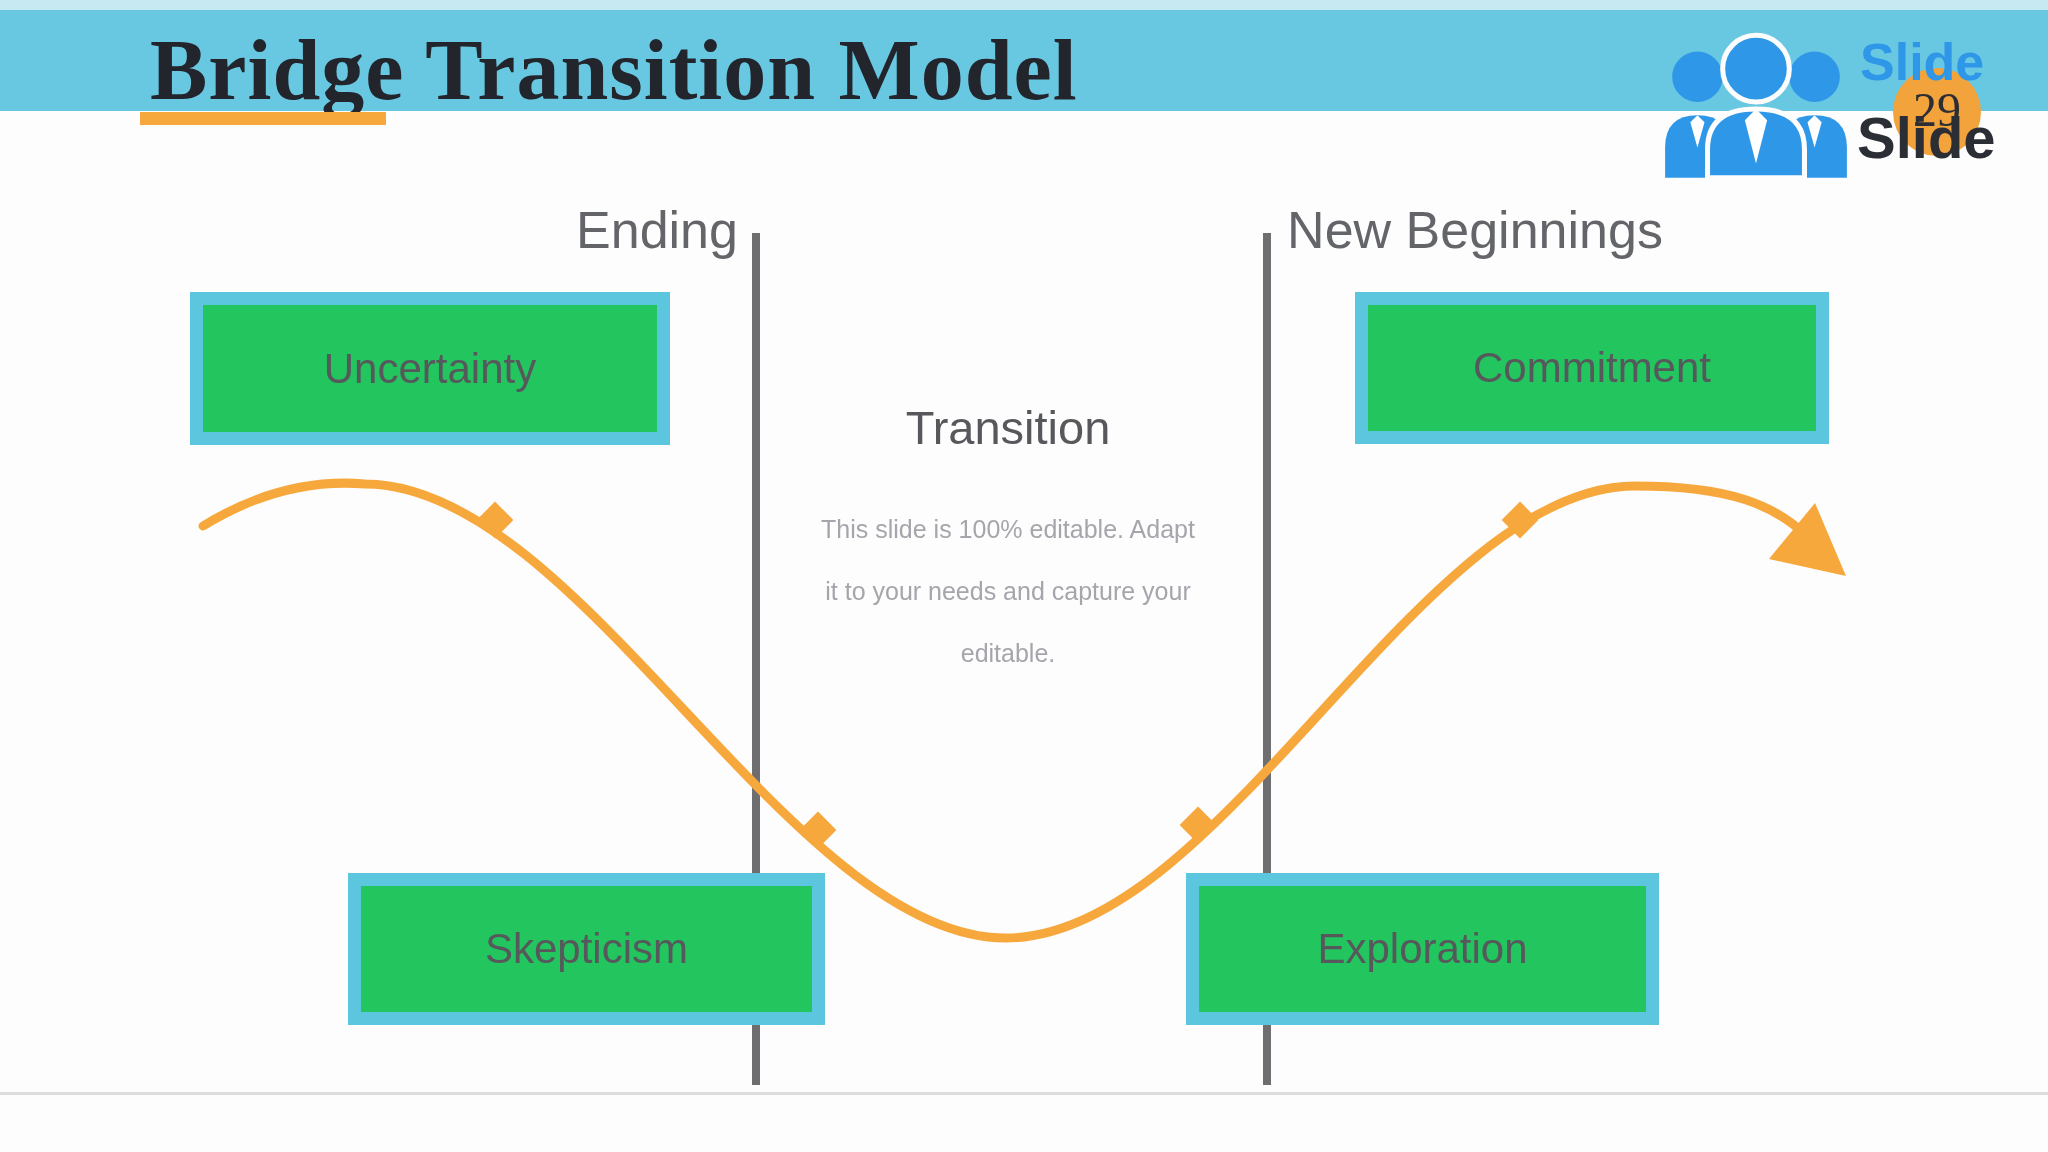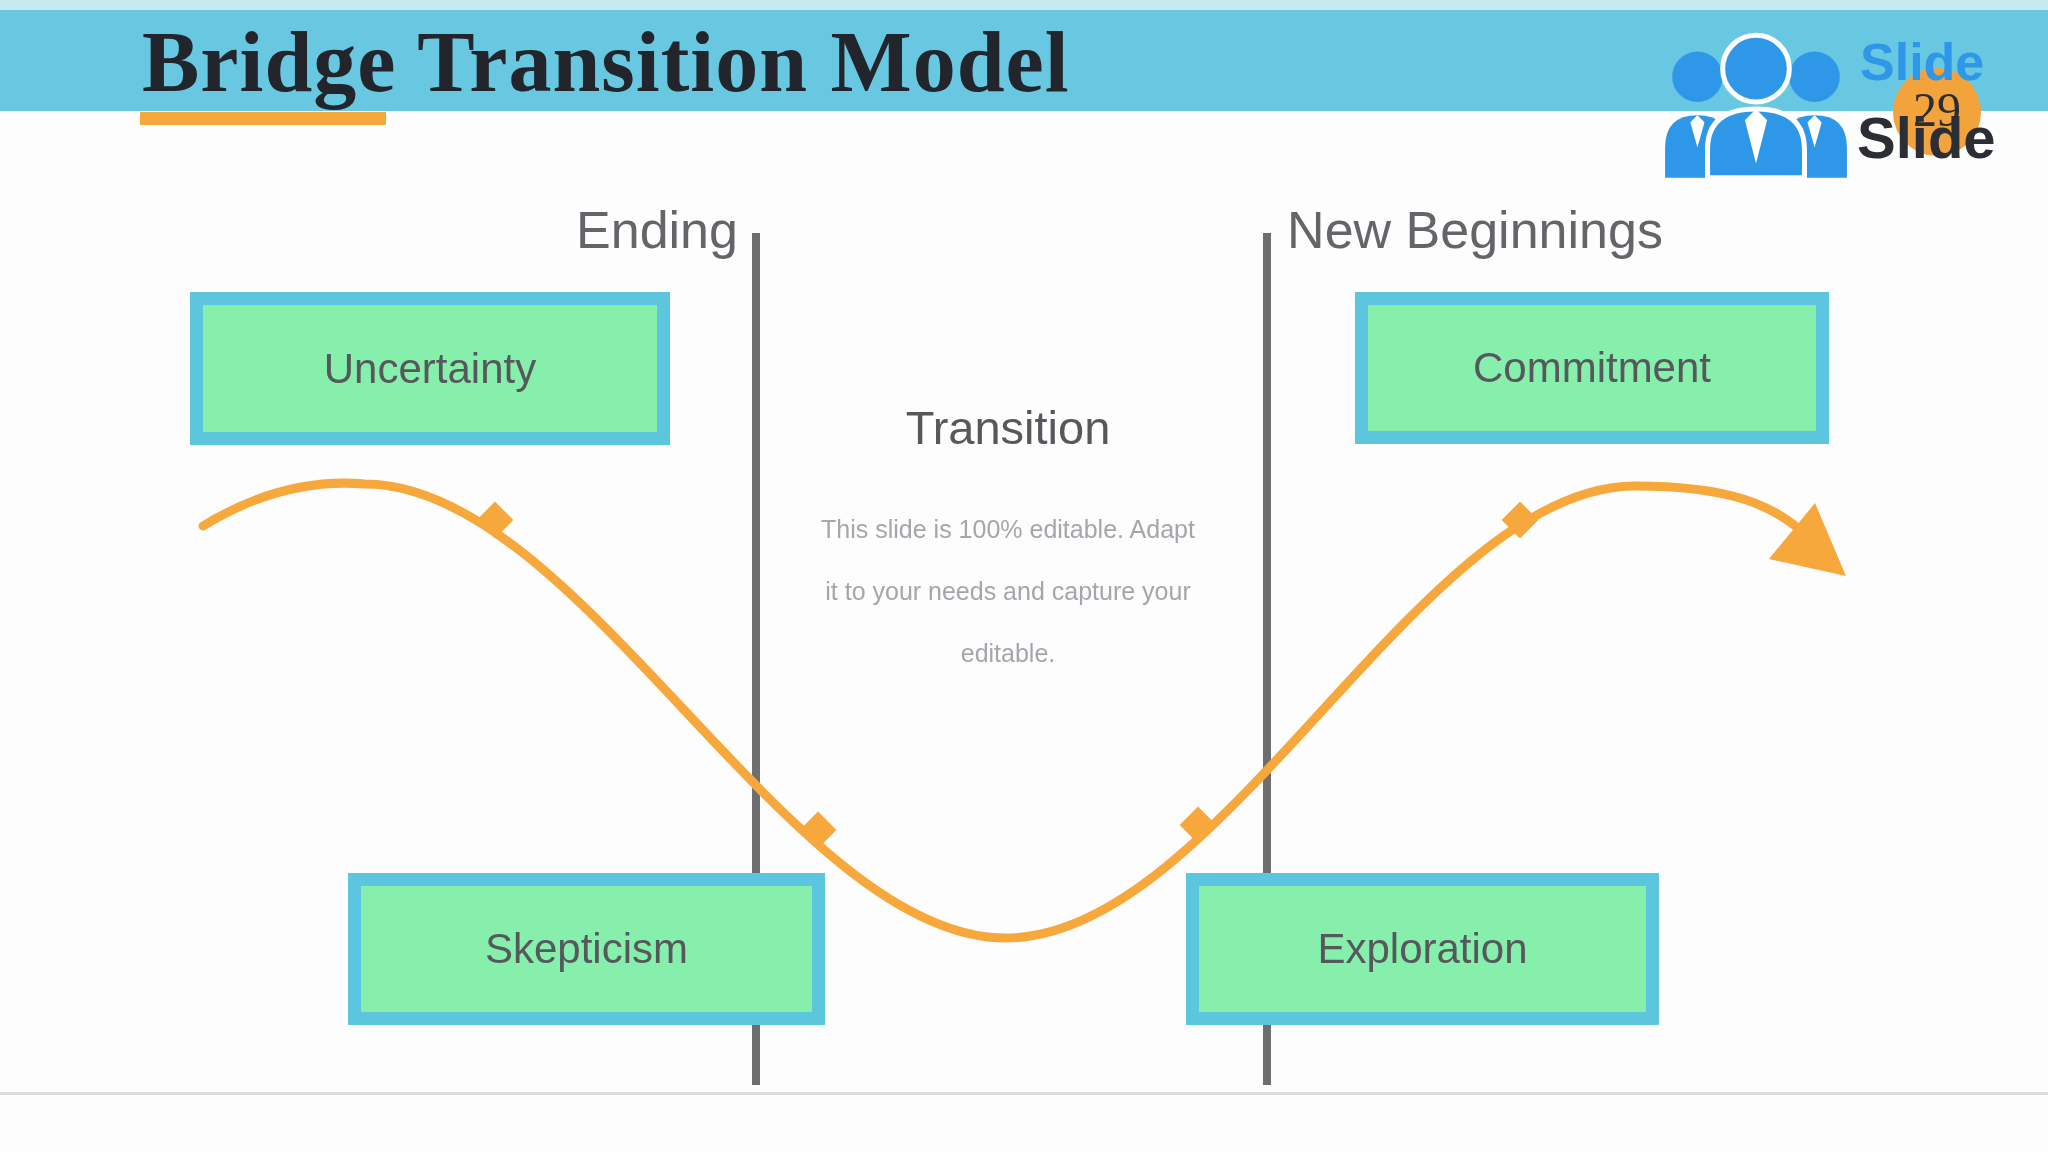--- a/index.html
+++ b/index.html
@@ -2,21 +2,21 @@
 <html style="--accent_orange: #F7A83C; --header_cyan: #69C8E1; --header_strip: #C6E9F2; --box_border: #5BC6DD; --line_gray: #6E6E70; --text_dark: #57585C; --text_gray: #636569; --note_gray: #A5A5AC; --title_dark: #23252C; --logo_blue: #2E97E8; --logo_dark: #2B2E35; --badge_orange: #F2A33C; --divider: #DCDCDC;"><head>
 <meta charset="utf-8">
 <style>
   html,body{margin:0;padding:0;background:#fff;}
   body{width:2048px;height:1152px;overflow:hidden;font-family:"Liberation Sans",sans-serif;}
   .slide{position:relative;width:2048px;height:1152px;background:#fdfdfd;overflow:hidden;}
 
   
   .header-strip{position:absolute;left:0;top:0;width:2048px;height:10px;background:var(--header_strip,#C6E9F2);}
   .header-bar{position:absolute;left:0;top:10px;width:2048px;height:101px;background:var(--header_cyan,#69C8E1);}
-  .slide-title{position:absolute;left:142px;top:14px;height:96px;line-height:96px;margin:0;
+  .slide-title{position:absolute;left:142px;top:14px;height:96px;line-height:96px;margin:8px;
     font-family:"Liberation Serif",serif;font-weight:700;font-size:86px;letter-spacing:1px;
     color:var(--title_dark,#23252C);white-space:nowrap;}
   .title-underline{position:absolute;left:140px;top:112px;width:246px;height:13px;background:var(--accent_orange,#F7A83C);}
 
   
   .logo{position:absolute;left:1655px;top:24px;width:380px;height:155px;}
   .people{position:absolute;left:0;top:2px;width:202px;height:152px;}
   .people .body,.people .head{fill:var(--logo_blue,#2E97E8);}
   .people .outlined{stroke:#fdfdfd;stroke-width:5px;}
   .people .tie{fill:#ffffff;}
@@ -39,21 +39,21 @@
   .phase-label{position:absolute;top:200px;font-size:52px;color:var(--text_gray,#636569);
     text-align:center;z-index:2;white-space:nowrap;}
   .phase-ending{left:507px;width:300px;}
   .phase-newbeg{left:1255px;width:440px;}
 
   .transition-title{position:absolute;left:758px;top:400px;width:500px;text-align:center;
     font-size:47px;color:var(--text_dark,#57585C);z-index:2;}
   .note{position:absolute;left:708px;top:498px;width:600px;text-align:center;z-index:2;}
   .note div{font-size:25px;line-height:62px;color:var(--note_gray,#A5A5AC);}
 
-  .stage-box{position:absolute;box-sizing:border-box;background:#86efac;
+  .stage-box{position:absolute;box-sizing:border-box;background:#22c55e;
     border:13px solid var(--box_border,#5BC6DD);z-index:3;
     display:flex;align-items:center;justify-content:center;}
   .stage-box span{font-size:42px;color:var(--text_dark,#57585C);}
   .box-uncertainty{left:190px;top:292px;width:480px;height:153px;}
   .box-commitment{left:1355px;top:292px;width:474px;height:152px;}
   .box-skepticism{left:348px;top:873px;width:477px;height:152px;}
   .box-exploration{left:1186px;top:873px;width:473px;height:152px;}
 
   .bottom-divider{position:absolute;left:0;top:1092px;width:2048px;height:3px;
     background:var(--divider,#DCDCDC);z-index:1;}

